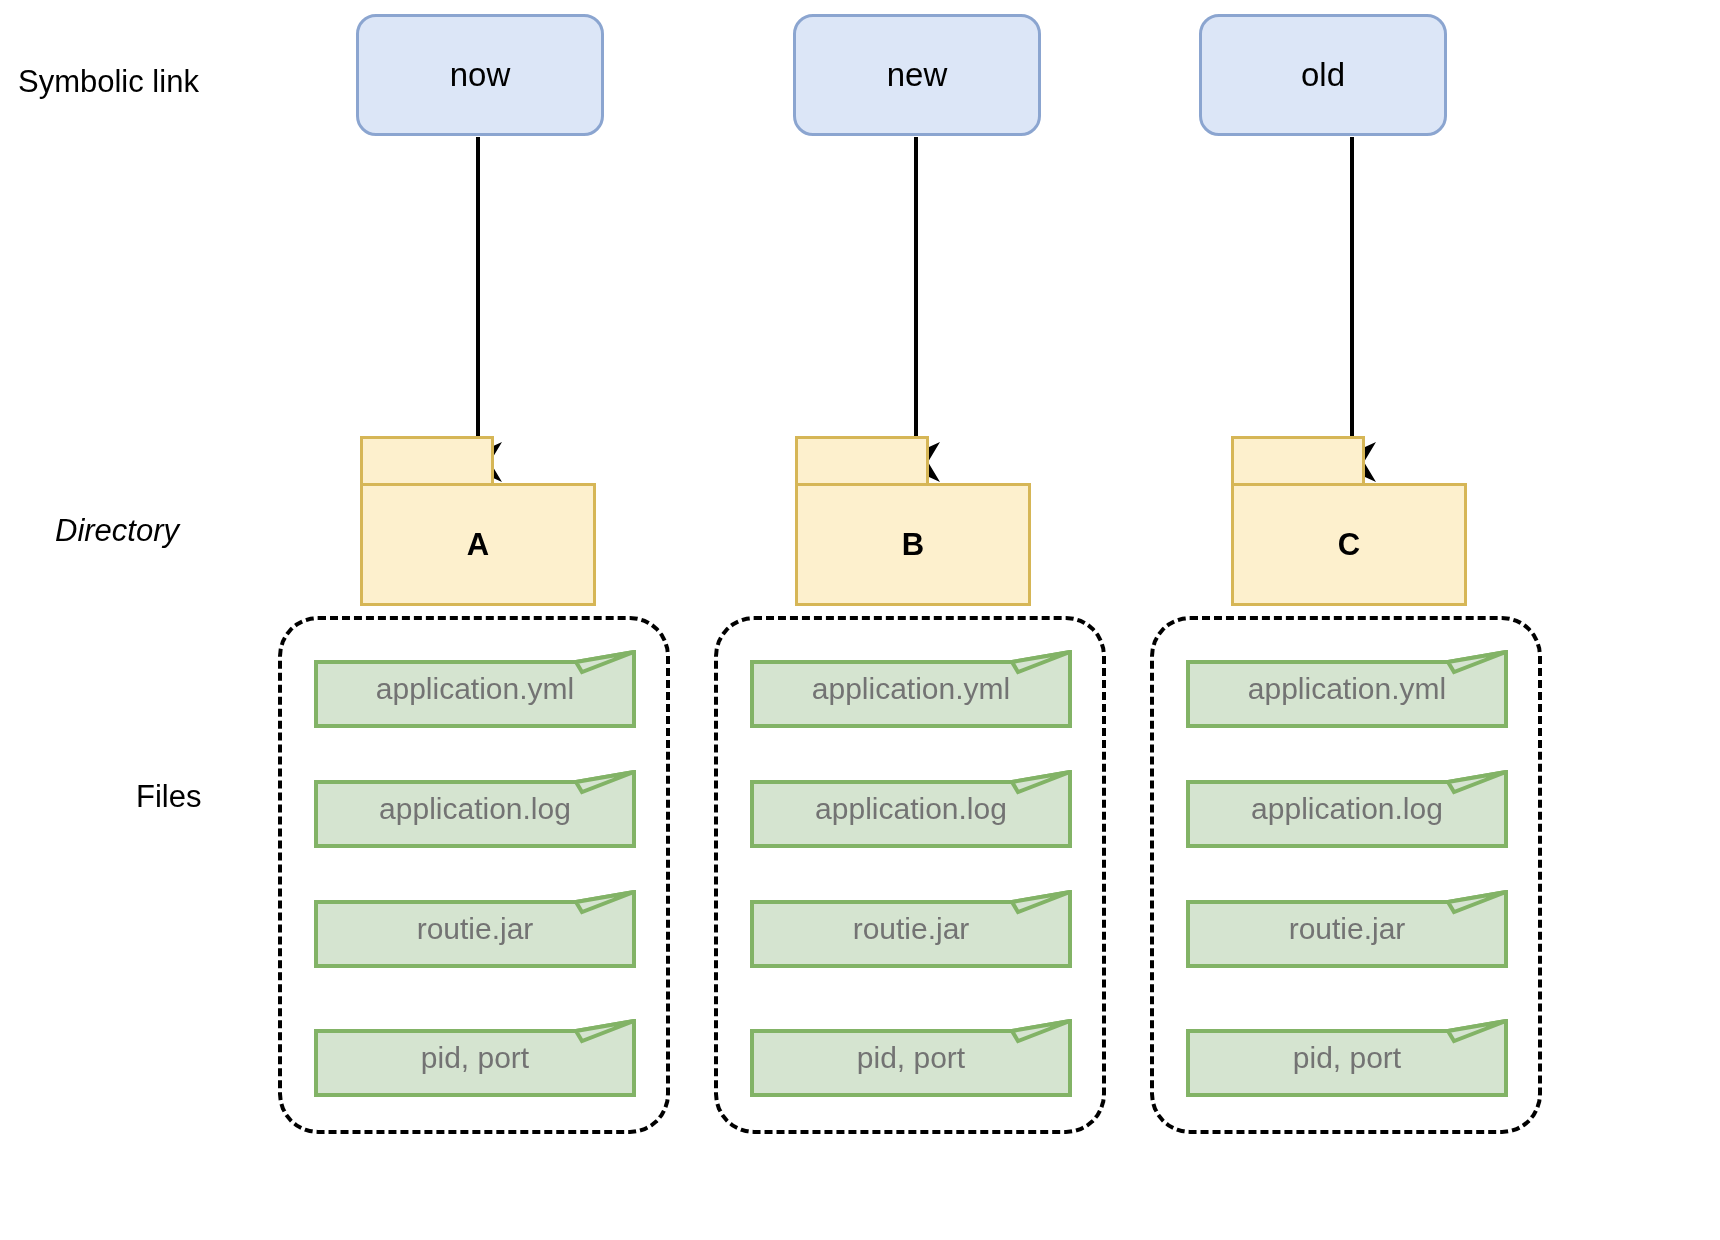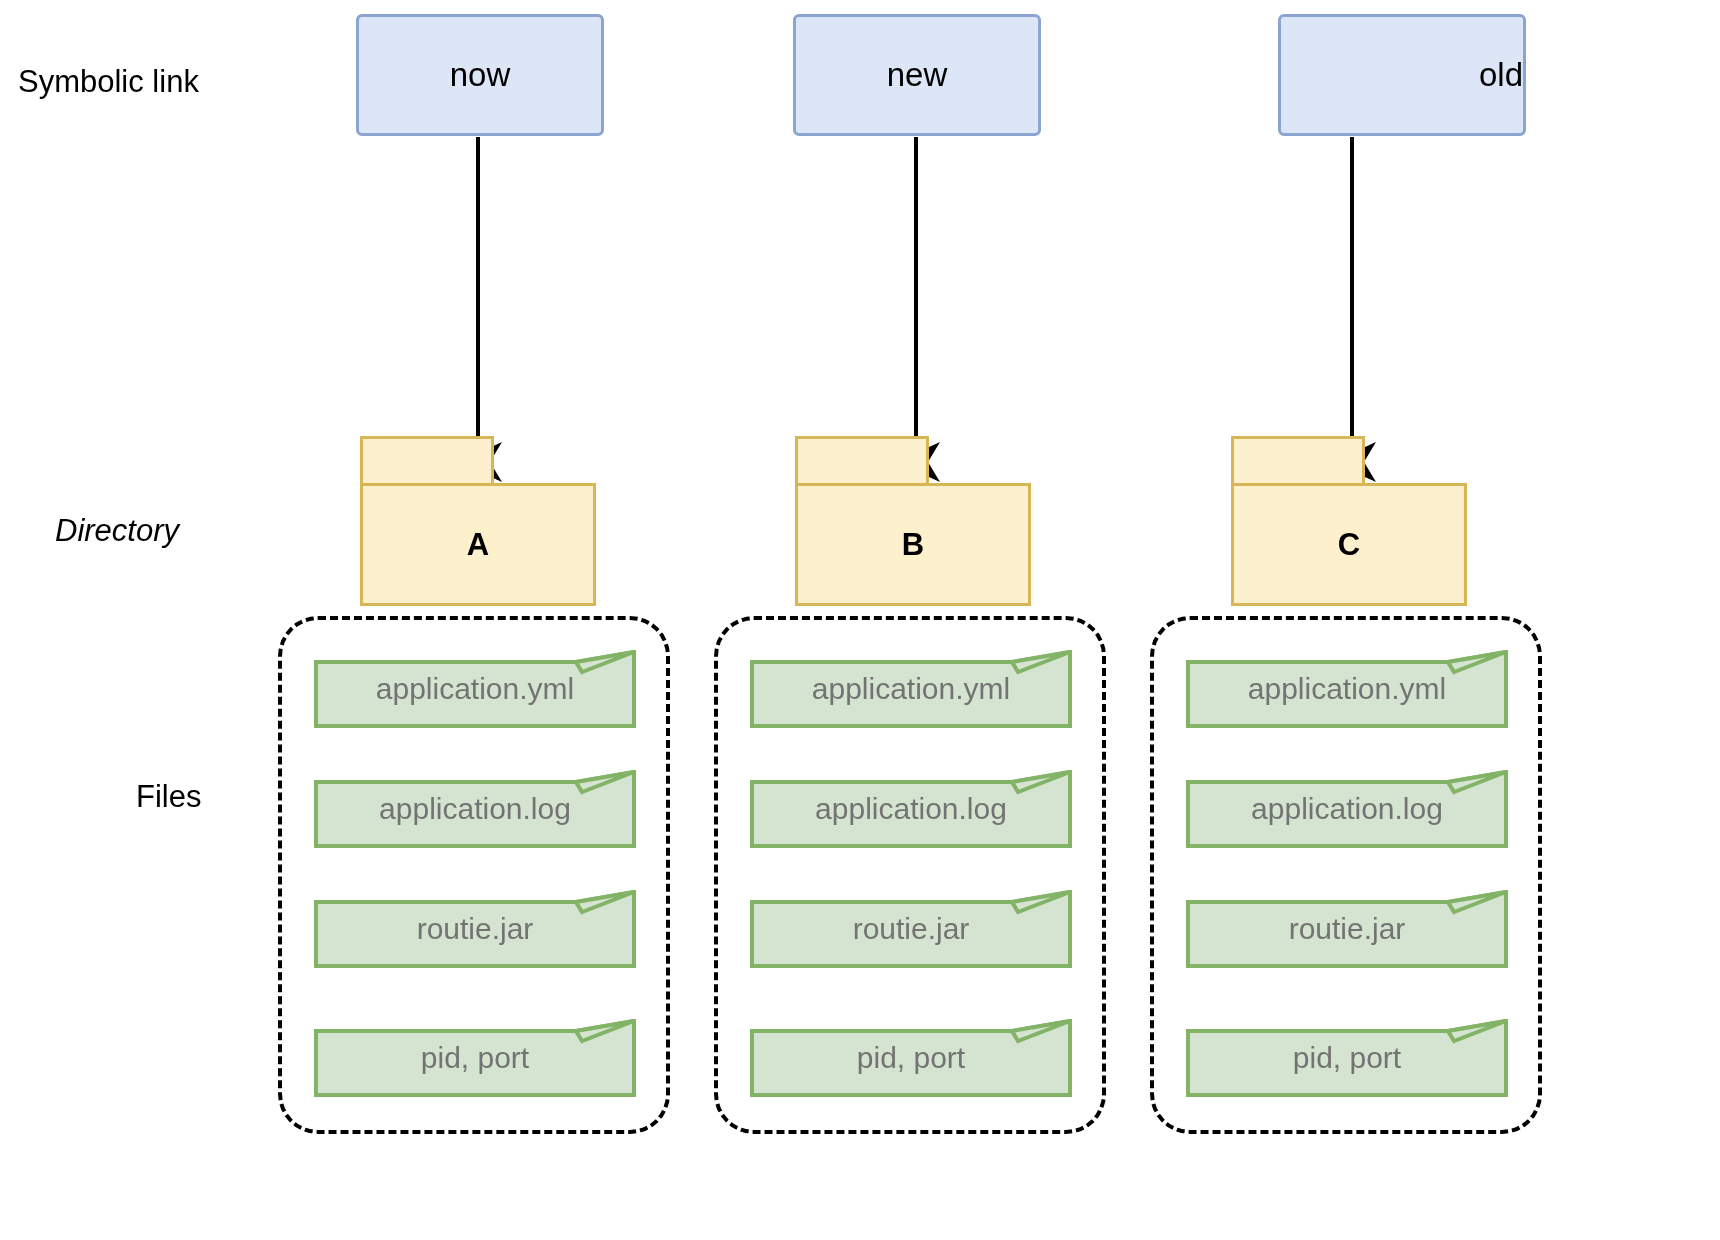--- a/index.html
+++ b/index.html
@@ -9,21 +9,21 @@
   .stage{position:absolute;inset:0;}
 
   
   .row-label{position:absolute;font-size:31px;color:#000;white-space:nowrap;}
   #lbl-symlink{left:18px;  top:64px;}
   #lbl-dir    {left:55px;  top:513px;font-style:italic;}
   #lbl-files  {left:92px;  top:779px;margin-left:44px;}
 
   
   .symlink{position:absolute;width:248px;height:122px;
-           background:#dce6f7;border:3px solid #8ba5d0;border-radius:6px;
+           background:#dce6f7;border:3px solid #8ba5d0;border-radius:20px;
            box-sizing:border-box;display:flex;align-items:center;justify-content:center;
            font-size:33px;color:#000;}
 
   
   .folder{position:absolute;width:236px;height:170px;}
   .folder .tab{position:absolute;left:0;top:0;width:134px;height:50px;
                background:#fdf0cd;border:3px solid #d6b656;box-sizing:border-box;}
   .folder .body{position:absolute;left:0;top:47px;width:236px;height:123px;
                 background:#fdf0cd;border:3px solid #d6b656;box-sizing:border-box;
                 display:flex;align-items:center;justify-content:center;
@@ -169,21 +169,21 @@
   <div class="file" style="left:750px;top:1019px;">
     <svg class="fsvg" viewBox="0 0 322 78" xmlns="http://www.w3.org/2000/svg">
       <path d="M2,12 L262,12 L320,2 L320,76 L2,76 Z" fill="#d5e4d0" stroke="#82b366" stroke-width="4"></path>
       <path d="M262,12 L320,2 L268,22 Z" fill="#d5e4d0" stroke="#82b366" stroke-width="4"></path>
     </svg>
     <div class="flabel">
         <span>pid, port</span>
       </div>
   </div>
 
-  <div class="symlink" style="left:1278px;top:14px;justify-content:flex-end;">
+  <div class="symlink" style="left:1199px;top:14px;">
     <span>old</span>
   </div>
 
   <div class="folder" style="left:1231px;top:436px;">
     <div class="tab"></div>
     <div class="body">
       <span>C</span>
     </div>
   </div>
 

